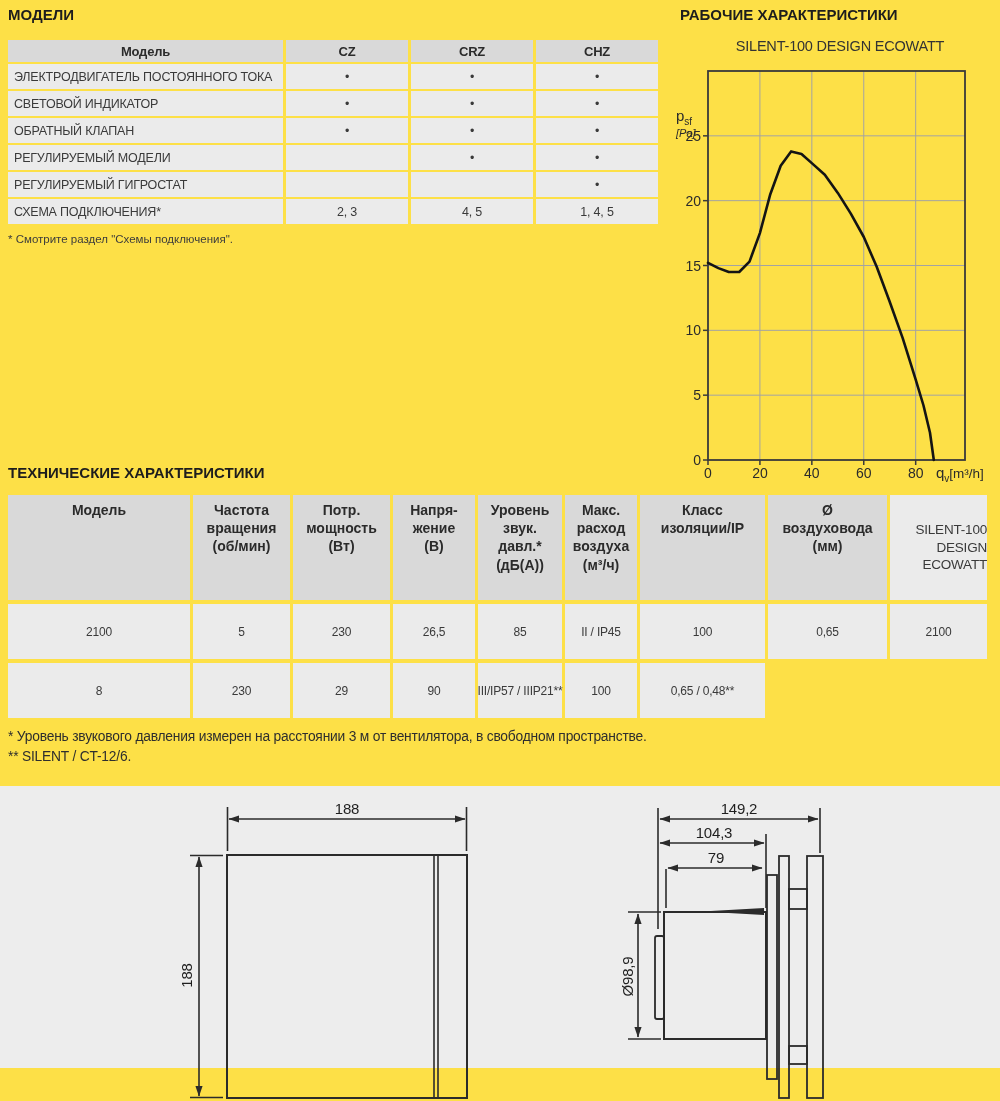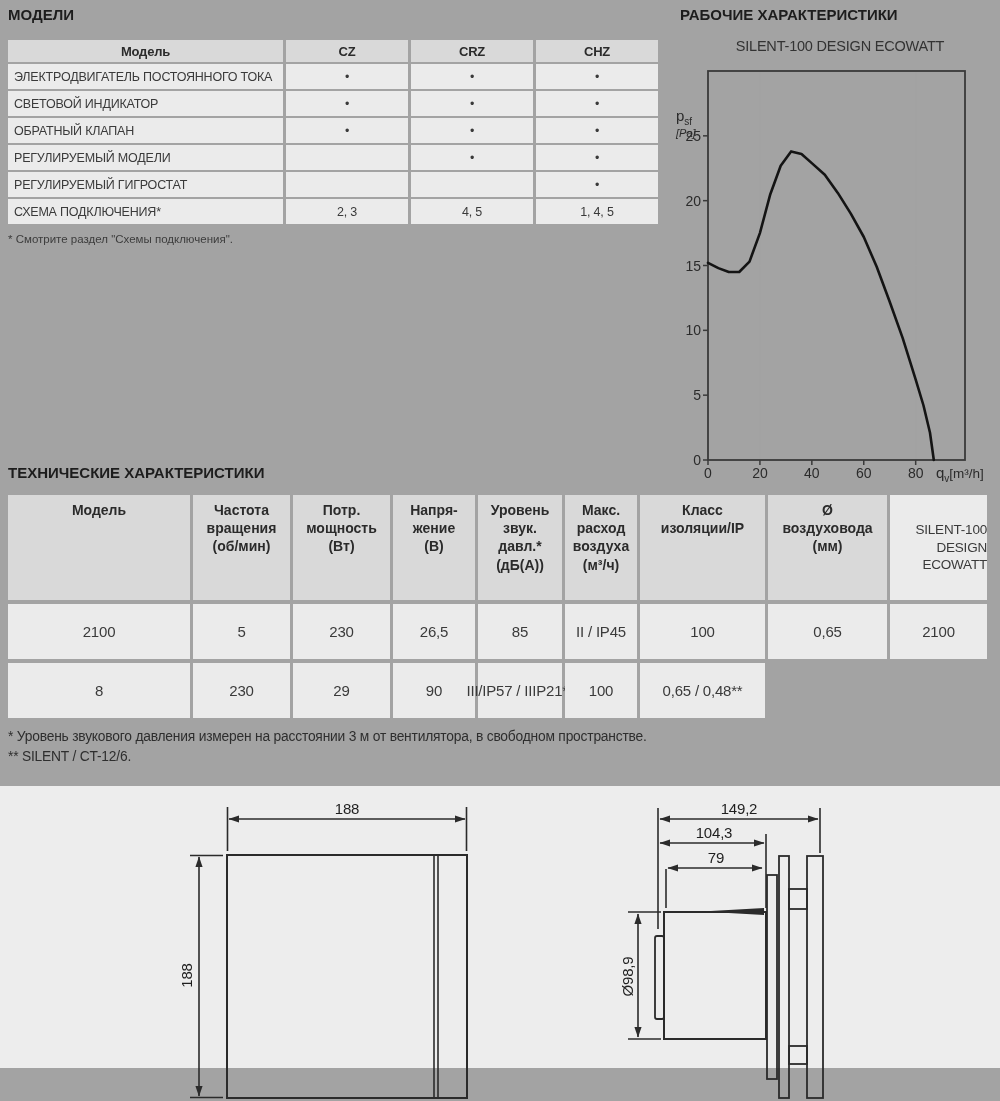--- a/index.html
+++ b/index.html
@@ -1,16 +1,16 @@
 <!DOCTYPE html>
 <html><head>
 <meta charset="utf-8">
 <style>
   html,body{margin:0;padding:0;background:#fff;}
-  #page{position:relative;width:1000px;height:1101px;background:#a3a3a3;overflow:hidden;
+  #page{position:relative;width:1000px;height:1101px;background:#fde047;overflow:hidden;
         font-family:"Liberation Sans",sans-serif;color:#222;}
   .heading{position:absolute;font-size:15px;font-weight:bold;color:#1d1d1d;letter-spacing:0;}
   
   #models-table{position:absolute;left:8px;top:40px;width:650px;display:grid;
     grid-template-columns:275px 122px 122px 122px;grid-template-rows:22px repeat(6,25px);
     column-gap:3px;row-gap:2px;}
   .mcell{background:#ebebeb;display:flex;align-items:center;justify-content:center;
     font-size:12.5px;color:#3a3a3a;letter-spacing:-0.2px;white-space:nowrap;}
   .mhead{background:#d9d9d9;font-weight:bold;font-size:13px;color:#2b2b2b;}
   .mlabel{justify-content:flex-start;padding-left:6px;}
@@ -24,21 +24,21 @@
   #chart-ylabel sub{font-size:10px;}
   #chart-ylabel .unit{font-size:11px;font-style:italic;}
   #chart-xlabel{position:absolute;left:936px;top:464px;font-size:15px;color:#2b2b2b;white-space:nowrap;}
   #chart-xlabel sub{font-size:10px;}
   #chart-xlabel .unit{font-size:13.5px;}
   
   #tech-table{position:absolute;left:8px;top:495px;display:grid;
     grid-template-columns:182px 97px 97px 82px 84px 72px 125px 119px 97px;
     grid-template-rows:105px 55px 55px;column-gap:3px;row-gap:4px;}
   .tcell{background:#ebebeb;display:flex;align-items:center;justify-content:center;
-    font-size:15px;color:#3a3a3a;letter-spacing:-0.2px;white-space:nowrap;}
+    font-size:12px;color:#3a3a3a;letter-spacing:-0.2px;white-space:nowrap;}
   .thead{background:#d9d9d9;flex-direction:column;justify-content:space-between;
     font-weight:bold;font-size:14px;color:#2b2b2b;padding:6px 2px;box-sizing:border-box;
     white-space:pre-line;text-align:center;line-height:1.3;}
   .thead.center{justify-content:center;}
   .tmodel{justify-content:flex-start;padding-left:8px;white-space:pre-line;
     line-height:1.3;text-align:right;font-size:13.5px;}
   .footnote-tech{position:absolute;font-size:13.8px;color:#2e2e2e;letter-spacing:-0.2px;}
   
   #drawing-area{position:absolute;left:0;top:786px;width:1000px;height:282px;background:#ededed;}
   #drawings-svg{position:absolute;left:0;top:0;}

